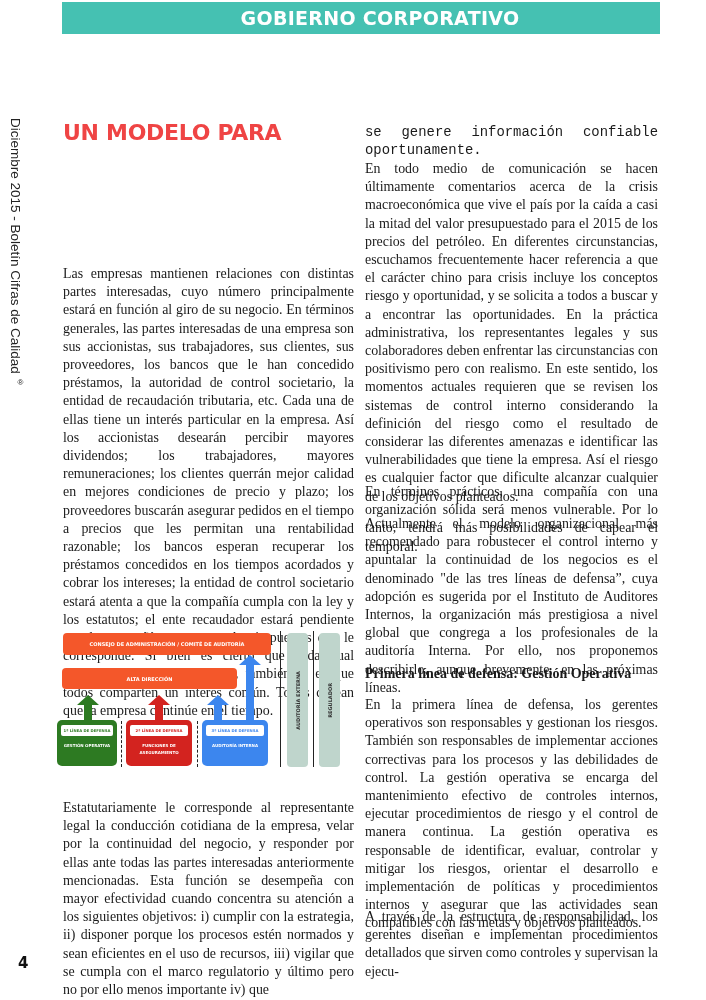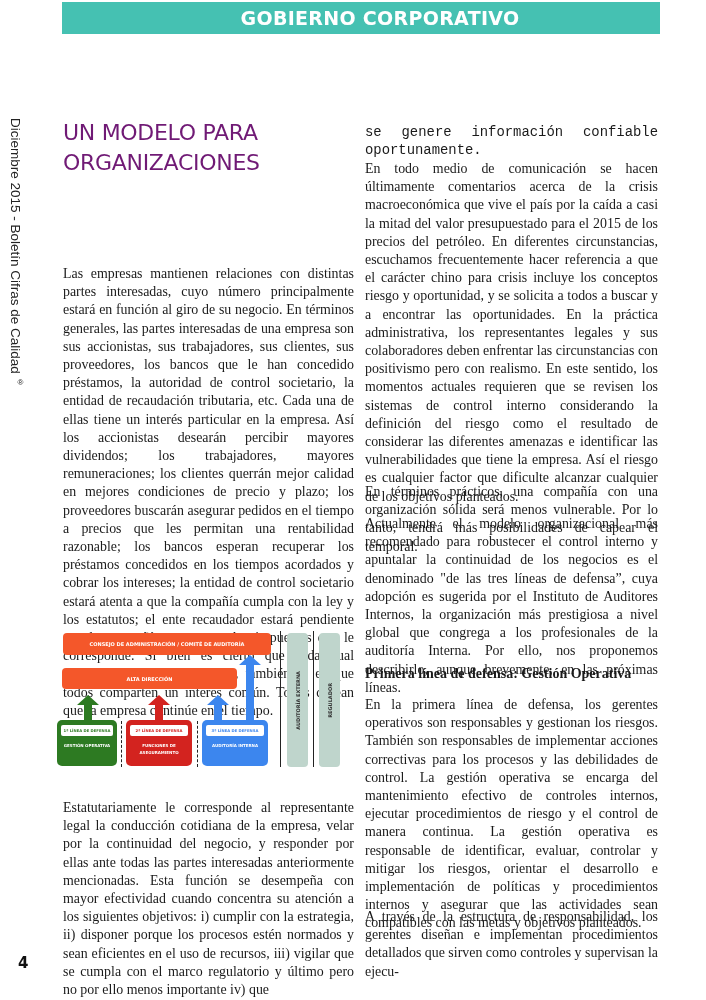--- a/index.html
+++ b/index.html
@@ -18,21 +18,21 @@
   .side-label {
     position: absolute; left: 5px; top: 118px; width: 30px; height: 380px;
     writing-mode: vertical-rl; font-family: "Liberation Sans", sans-serif;
     font-size: 13.5px; color: #222; white-space: nowrap; line-height: 30px;
   }
   .side-label sup { font-size: 8px; }
 
   .title {
     position: absolute; left: 63px; top: 118px; width: 290px;
     font-family: "DejaVu Sans", sans-serif; font-size: 22px; line-height: 30px;
-    color: #701a75; font-weight: normal; letter-spacing: -0.3px;
+    color: #ef4444; font-weight: bold; letter-spacing: -0.3px;
   }
 
   .col {
     position: absolute; font-size: 13.9px; line-height: 18.2px; text-align: justify;
     hyphens: manual;
   }
   .col-left { left: 63px; width: 291px; }
   .col-right { left: 365px; width: 293px; }
 
   .p-left-1 { top: 265px; }
@@ -81,21 +81,20 @@
 <body>
 
 <div class="header-bar">
   <span>GOBIERNO CORPORATIVO</span>
 </div>
 
 <div class="side-label"><span>Diciembre 2015 - Boletín Cifras de Calidad</span> <sup>®</sup></div>
 
 <h1 class="title">
   <div>UN MODELO PARA</div>
-  <div>ORGANIZACIONES</div>
 </h1>
 
 <p class="col col-left p-left-1">Las empresas mantienen relaciones con distintas partes interesadas, cuyo número principalmente estará en función al giro de su negocio. En términos generales, las partes interesadas de una empresa son sus accionis­tas, sus trabajadores, sus clientes, sus proveedores, los bancos que le han concedido préstamos, la autoridad de control societario, la entidad de recaudación tributaria, etc. Cada una de ellas tiene un interés particular en la empresa. Así los accionistas desearán percibir mayores dividendos; los trabajadores, mayores remuneraciones; los clientes querrán mejor calidad en mejores condi­ciones de precio y plazo; los proveedores buscarán asegurar pedidos en el tiempo a precios que les permi­tan una rentabilidad razonable; los bancos esperan recu­perar los préstamos concedidos en los tiempos acorda­dos y cobrar los intereses; la entidad de control societario estará atenta a que la compañía cumpla con la ley y los estatutos; el ente recaudador estará pendiente que la compañía aporte con los impuestos que le corre­sponde. Si bien es cierto que cada cual persigue un interés particular, también lo es que todos comparten un interés común. Todos desean que la empresa continúe en el tiempo.</p>
 
 <div class="diagram">
   <div class="d-box d-consejo">CONSEJO DE ADMINISTRACIÓN / COMITÉ DE AUDITORÍA</div>
   <div class="d-box d-alta">ALTA DIRECCIÓN</div>
 
   <svg class="d-arrow" style="left:22px;top:70px" width="22" height="26" viewBox="0 0 22 26">
     <polygon points="11,0 22,10 15,10 15,26 7,26 7,10 0,10" fill="#2d7a22"></polygon>

